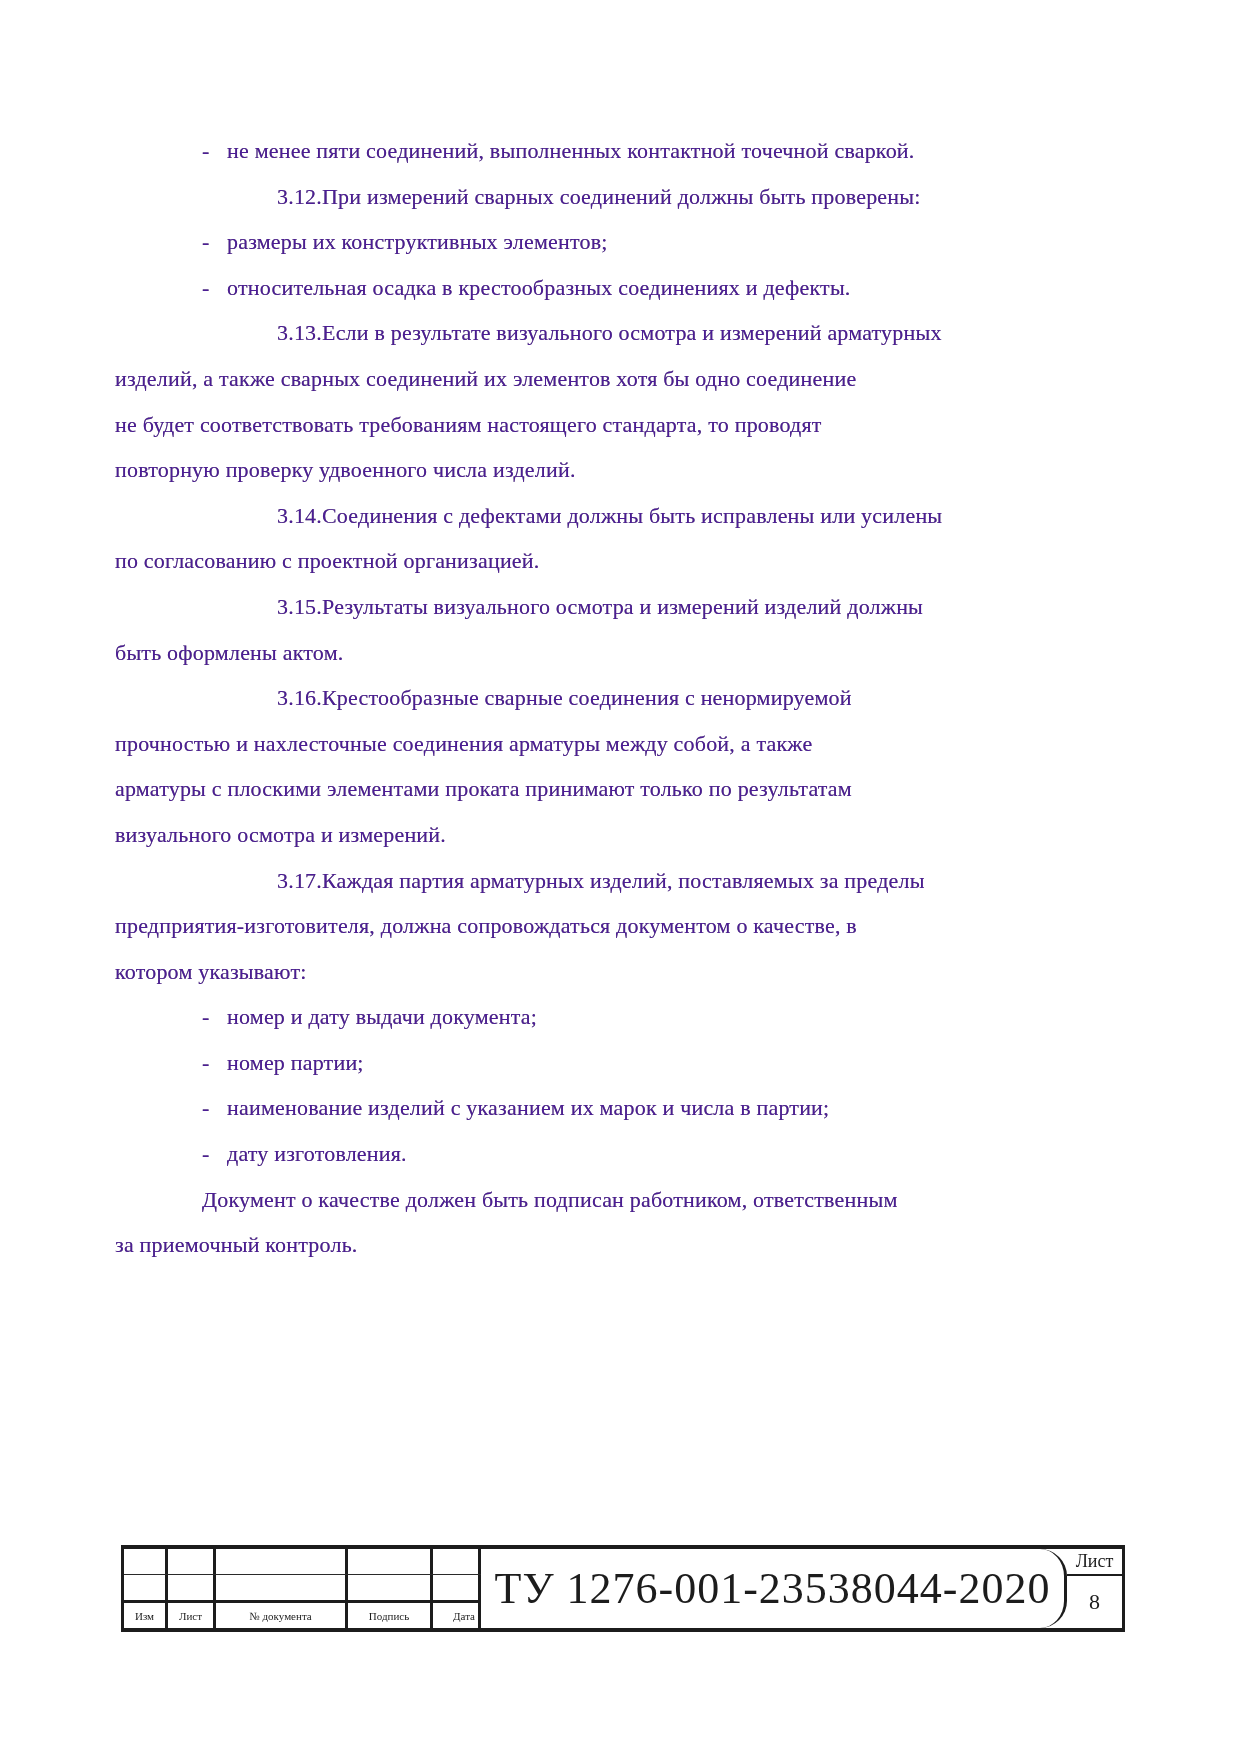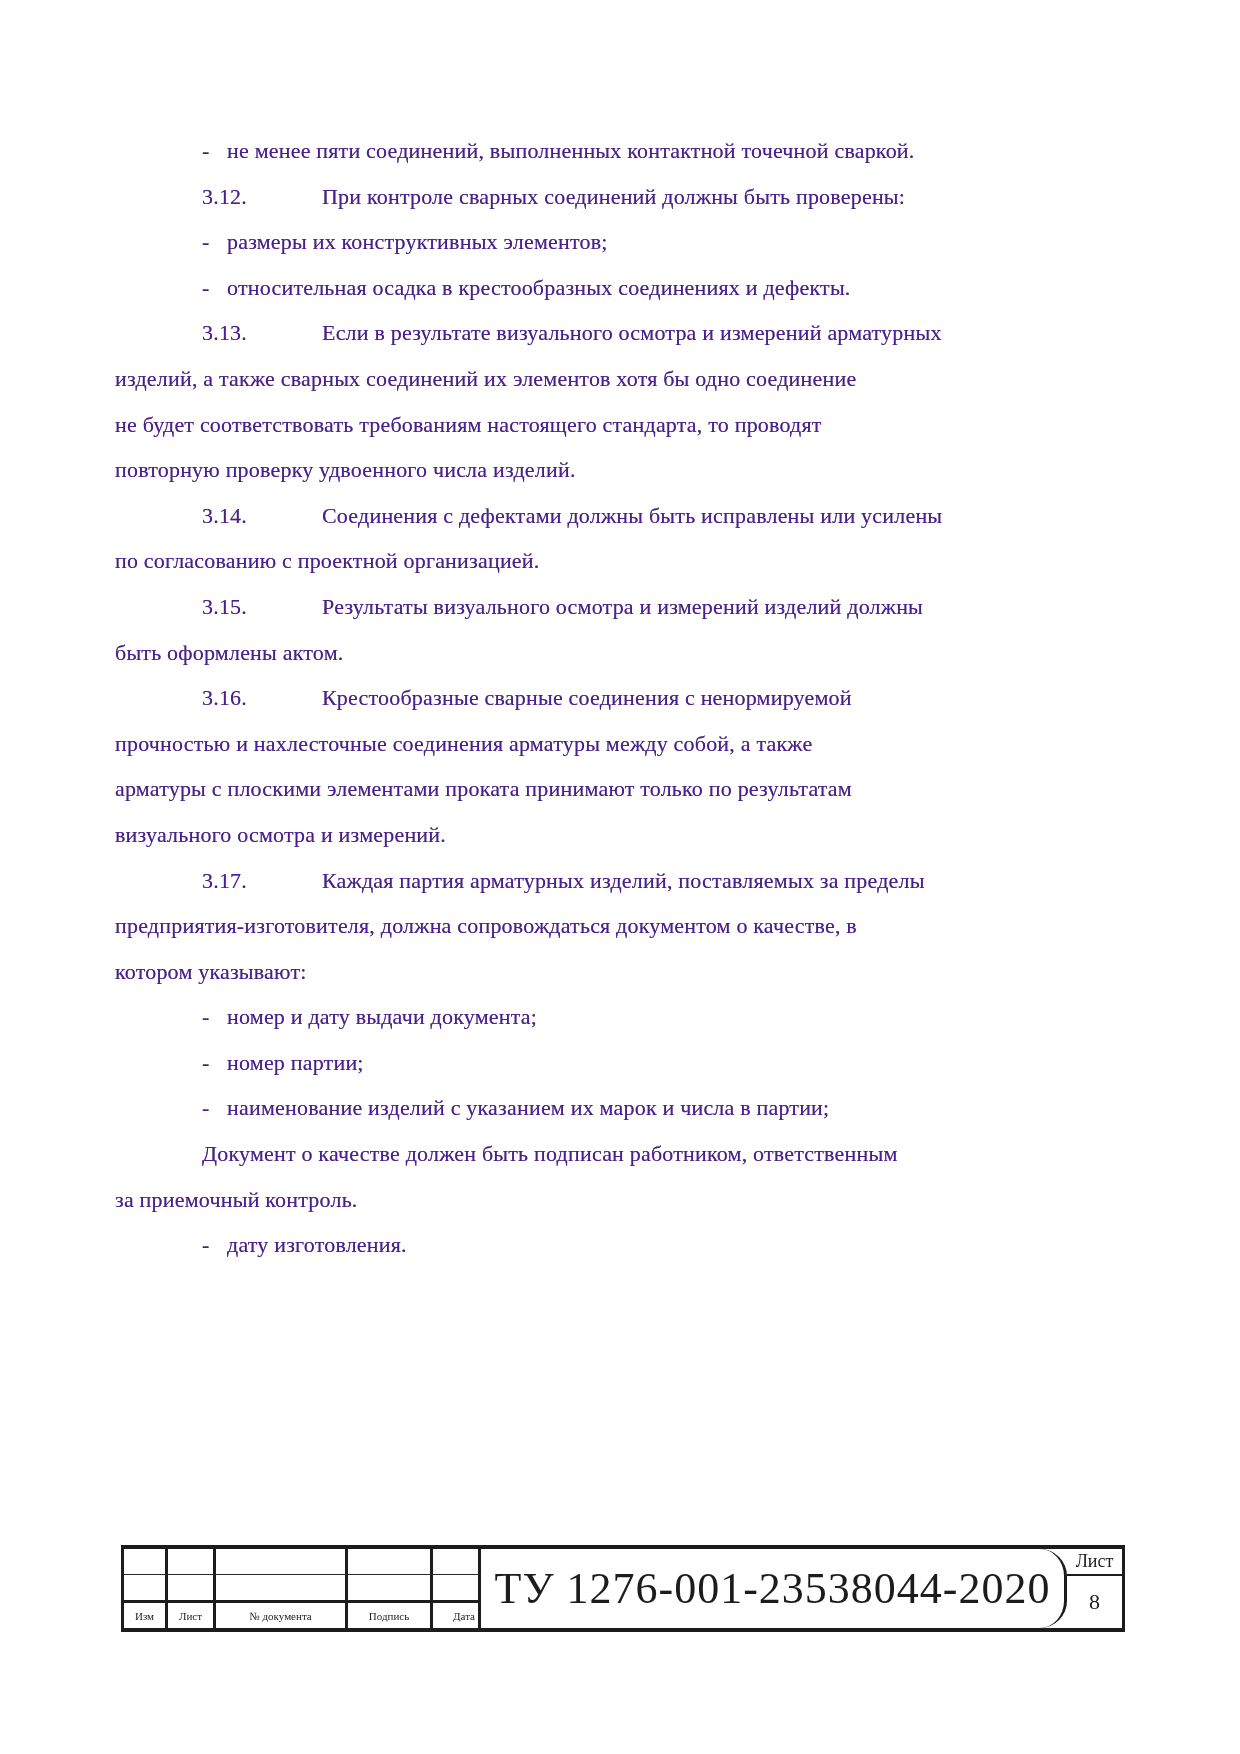--- a/index.html
+++ b/index.html
@@ -26,20 +26,21 @@
   }
   .doc-body p {
     margin: 0;
     text-indent: 87px;
     white-space: pre-line;
   }
   .marker-num {
     display: inline-block;
     min-width: 120px;
     text-indent: 0;
+    text-align: right;
   }
   .marker-dash {
     display: inline-block;
     min-width: 25px;
     text-indent: 0;
   }
   
   .titleblock {
     position: absolute;
     left: 121px;
@@ -113,44 +114,44 @@
     font-size: 22px;
   }
 </style>
 </head>
 <body>
 
 <div class="page">
 
   <div class="doc-body">
     <p><span class="marker-dash">-</span><span>не менее пяти соединений, выполненных контактной точечной сваркой.</span></p>
-    <p><span class="marker-num">3.12.</span><span>При контроле сварных соединений должны быть проверены:</span></p>
+    <p><span class="marker-num">3.12.</span><span>При измерений сварных соединений должны быть проверены:</span></p>
     <p><span class="marker-dash">-</span><span>размеры их конструктивных элементов;</span></p>
     <p><span class="marker-dash">-</span><span>относительная осадка в крестообразных соединениях и дефекты.</span></p>
     <p><span class="marker-num">3.13.</span><span>Если в результате визуального осмотра и измерений арматурных
 изделий, а также сварных соединений их элементов хотя бы одно соединение
 не будет соответствовать требованиям настоящего стандарта, то проводят
 повторную проверку удвоенного числа изделий.</span></p>
     <p><span class="marker-num">3.14.</span><span>Соединения с дефектами должны быть исправлены или усилены
 по согласованию с проектной организацией.</span></p>
     <p><span class="marker-num">3.15.</span><span>Результаты визуального осмотра и измерений изделий должны
 быть оформлены актом.</span></p>
     <p><span class="marker-num">3.16.</span><span>Крестообразные сварные соединения с ненормируемой
 прочностью и нахлесточные соединения арматуры между собой, а также
 арматуры с плоскими элементами проката принимают только по результатам
 визуального осмотра и измерений.</span></p>
     <p><span class="marker-num">3.17.</span><span>Каждая партия арматурных изделий, поставляемых за пределы
 предприятия-изготовителя, должна сопровождаться документом о качестве, в
 котором указывают:</span></p>
     <p><span class="marker-dash">-</span><span>номер и дату выдачи документа;</span></p>
     <p><span class="marker-dash">-</span><span>номер партии;</span></p>
     <p><span class="marker-dash">-</span><span>наименование изделий с указанием их марок и числа в партии;</span></p>
+    <p><span class="marker-dash">-</span><span>дату изготовления.</span></p>
     <p><span>Документ о качестве должен быть подписан работником, ответственным
 за приемочный контроль.</span></p>
-    <p><span class="marker-dash">-</span><span>дату изготовления.</span></p>
   </div>
 
   <div class="titleblock">
     <div class="tb-left">
       <div class="tb-row r1">
         <div class="tb-cell c-izm"></div>
         <div class="tb-cell c-list"></div>
         <div class="tb-cell c-doc"></div>
         <div class="tb-cell c-sign"></div>
         <div class="tb-cell c-date"></div>

